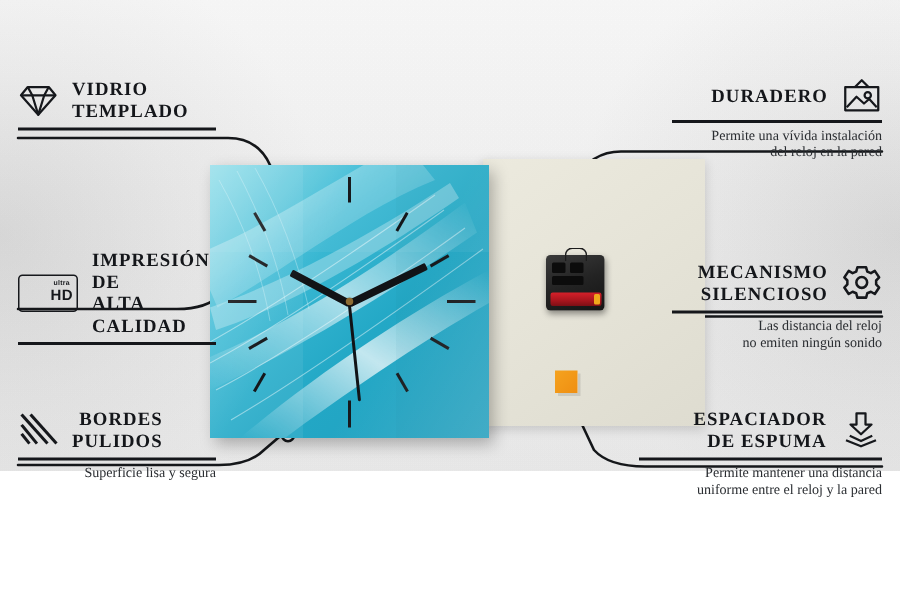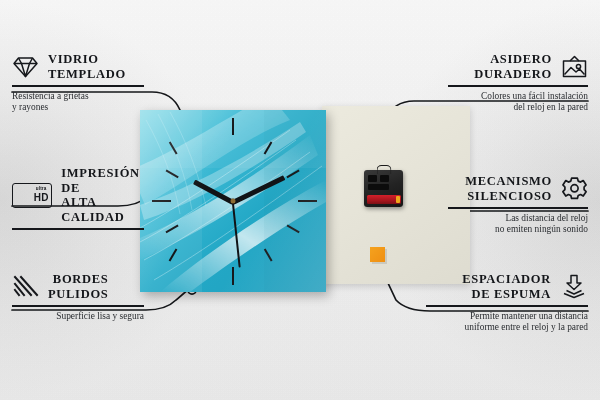--- a/index.html
+++ b/index.html
@@ -2,21 +2,21 @@
 <html><head>
 <meta charset="utf-8">
 <style>
   html,body{margin:0;padding:0;}
   body{
     width:600px;height:400px;overflow:hidden;
     font-family:"Liberation Serif", serif;
     background:#ffffff;
   }
   #stage{
-    position:relative;width:600px;height:400px;
+    position:relative;width:600px;height:314px;
     background:
       radial-gradient(ellipse 220px 200px at 0% 50%, #e3e3e3 0%, #f2f2f2 55%, #fbfbfb 100%),
       radial-gradient(ellipse 220px 200px at 100% 50%, #e3e3e3 0%, #f2f2f2 55%, #fbfbfb 100%),
       linear-gradient(180deg,#fdfdfd 0%,#f6f6f6 40%,#eeeeee 100%);
     background-blend-mode:multiply, multiply, normal;
   }
   .svglayer{position:absolute;left:0;top:0;width:600px;height:400px;}
 
   
   .feat{position:absolute;}
@@ -210,24 +210,20 @@
           <path d="M2,8.5 L25,8.5"></path>
           <path d="M6.5,3 L9.5,8.5 L13.5,21.5 L17.5,8.5 L20.5,3"></path>
         </g>
       </svg>
       <div>
         <div class="title">VIDRIO</div>
         <div class="title">TEMPLADO</div>
       </div>
     </div>
     <div class="rule"></div>
-    <div class="desc">
-      <div>Resistencia a grietas</div>
-      <div>y rayones</div>
-    </div>
   </div>
 
   <div class="feat left" style="left:12px;top:166px;width:132px;">
     <div class="head">
       <div class="hdbox">
         <span class="u">ultra</span>
         <span class="h">HD</span>
       </div>
       <div>
         <div class="title">IMPRESIÓN DE</div>
@@ -262,27 +258,26 @@
     <div class="head">
       <svg class="ico" width="27" height="24" viewBox="0 0 27 24">
         <g fill="none" stroke="#16181c" stroke-width="1.5" stroke-linejoin="round">
           <rect x="2.5" y="6" width="22" height="15.5"></rect>
           <path d="M9,6 L13.5,1.5 L18,6"></path>
           <circle cx="17.5" cy="11.5" r="2.1"></circle>
           <path d="M3.5,19.5 L10,12.5 L15,17 L18.5,14 L23.5,19.5"></path>
         </g>
       </svg>
       <div>
-        <div class="title">ASIDERO</div>
         <div class="title">DURADERO</div>
       </div>
     </div>
     <div class="rule"></div>
     <div class="desc">
-      <div>Colores una fácil instalación</div>
+      <div>Permite una vívida instalación</div>
       <div>del reloj en la pared</div>
     </div>
   </div>
 
   <div class="feat right" style="right:12px;top:174px;width:140px;">
     <div class="head">
       <svg class="ico" width="27" height="25" viewBox="0 0 27 25">
         <g fill="none" stroke="#16181c" stroke-width="1.7" stroke-linejoin="round">
           <path d="M10.6,2.2 L16.4,2.2 L17.2,5.1 L19.6,6.1 L22.2,4.6 L25.1,8.9
                    L23.1,11.0 L23.1,13.6 L25.1,15.7 L22.2,20.0 L19.6,18.5

